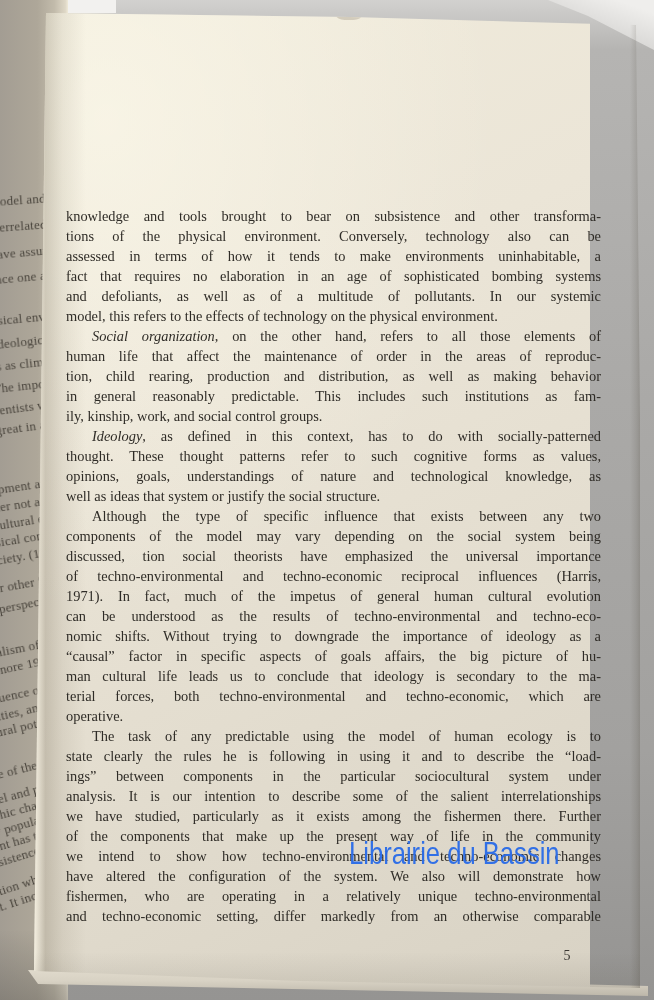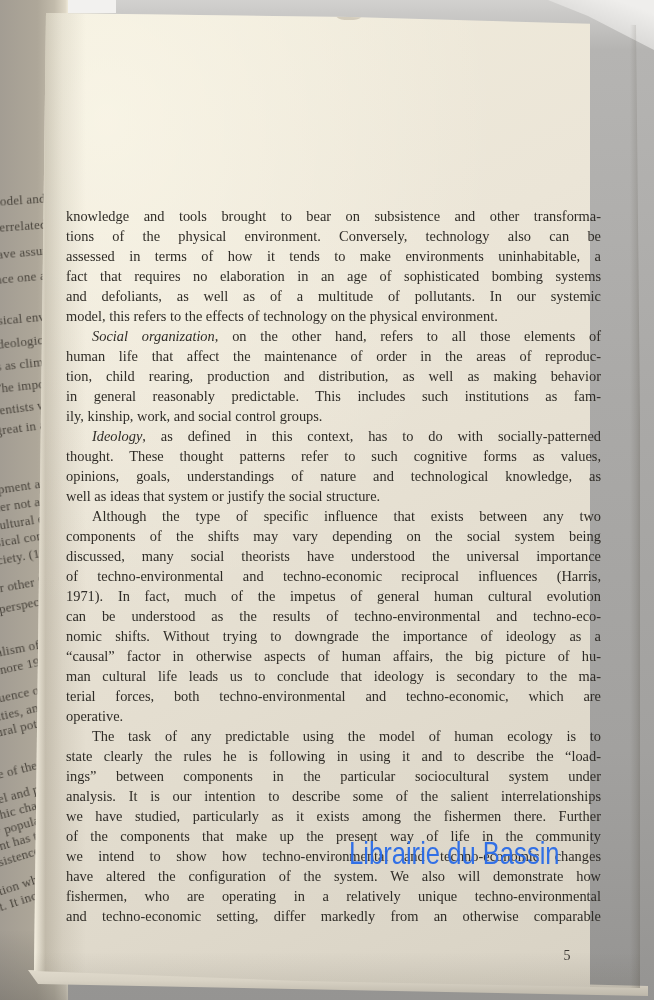--- a/index.html
+++ b/index.html
@@ -129,27 +129,27 @@
           <div class="line last">ily, kinship, work, and social control groups.</div>
         </div>
         <div class="para">
           <div class="line indent"><i>Ideology</i>, as defined in this context, has to do with socially-patterned</div>
           <div class="line">thought. These thought patterns refer to such cognitive forms as values,</div>
           <div class="line">opinions, goals, understandings of nature and technological knowledge, as</div>
           <div class="line last">well as ideas that system or justify the social structure.</div>
         </div>
         <div class="para">
           <div class="line indent">Although the type of specific influence that exists between any two</div>
-          <div class="line">components of the shifts may vary depending on the social system being</div>
-          <div class="line">discussed, many social theorists have understood the universal importance</div>
+          <div class="line">components of the model may vary depending on the social system being</div>
+          <div class="line">discussed, tion social theorists have emphasized the universal importance</div>
           <div class="line">of techno-environmental and techno-economic reciprocal influences (Harris,</div>
           <div class="line">1971). In fact, much of the impetus of general human cultural evolution</div>
           <div class="line">can be understood as the results of techno-environmental and techno-eco-</div>
           <div class="line">nomic shifts. Without trying to downgrade the importance of ideology as a</div>
-          <div class="line">“causal” factor in otherwise aspects of human affairs, the big picture of hu-</div>
+          <div class="line">“causal” factor in specific aspects of goals affairs, the big picture of hu-</div>
           <div class="line">man cultural life leads us to conclude that ideology is secondary to the ma-</div>
           <div class="line">terial forces, both techno-environmental and techno-economic, which are</div>
           <div class="line last">operative.</div>
         </div>
         <div class="para">
           <div class="line indent">The task of any predictable using the model of human ecology is to</div>
           <div class="line">state clearly the rules he is following in using it and to describe the “load-</div>
           <div class="line">ings” between components in the particular sociocultural system under</div>
           <div class="line">analysis. It is our intention to describe some of the salient interrelationships</div>
           <div class="line">we have studied, particularly as it exists among the fishermen there. Further</div>

